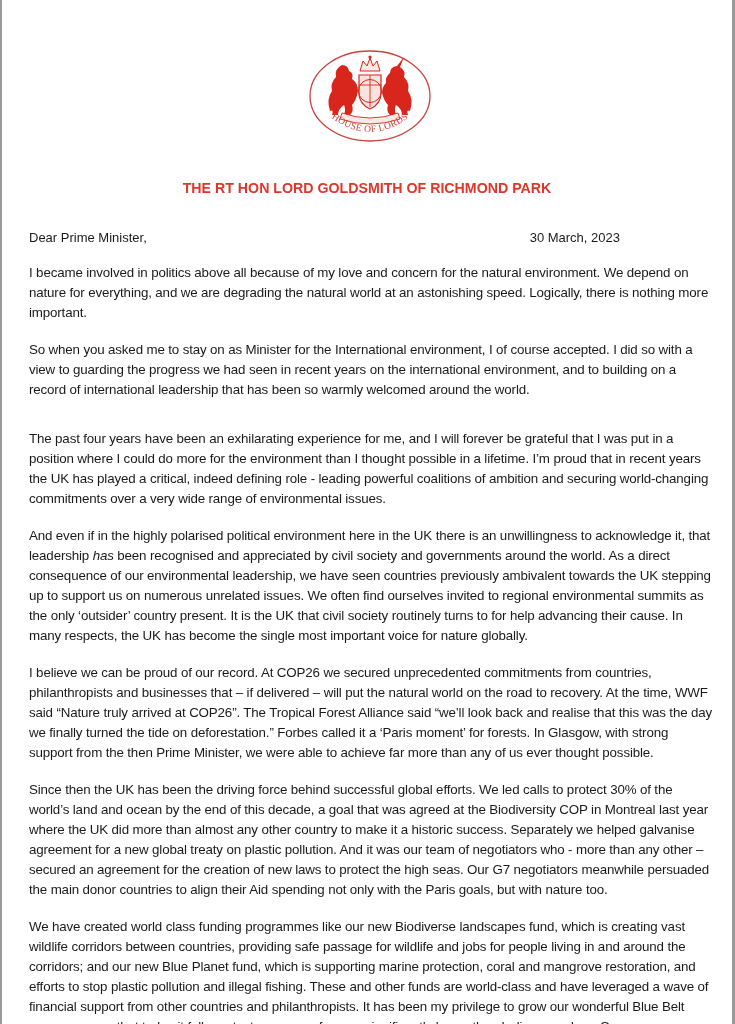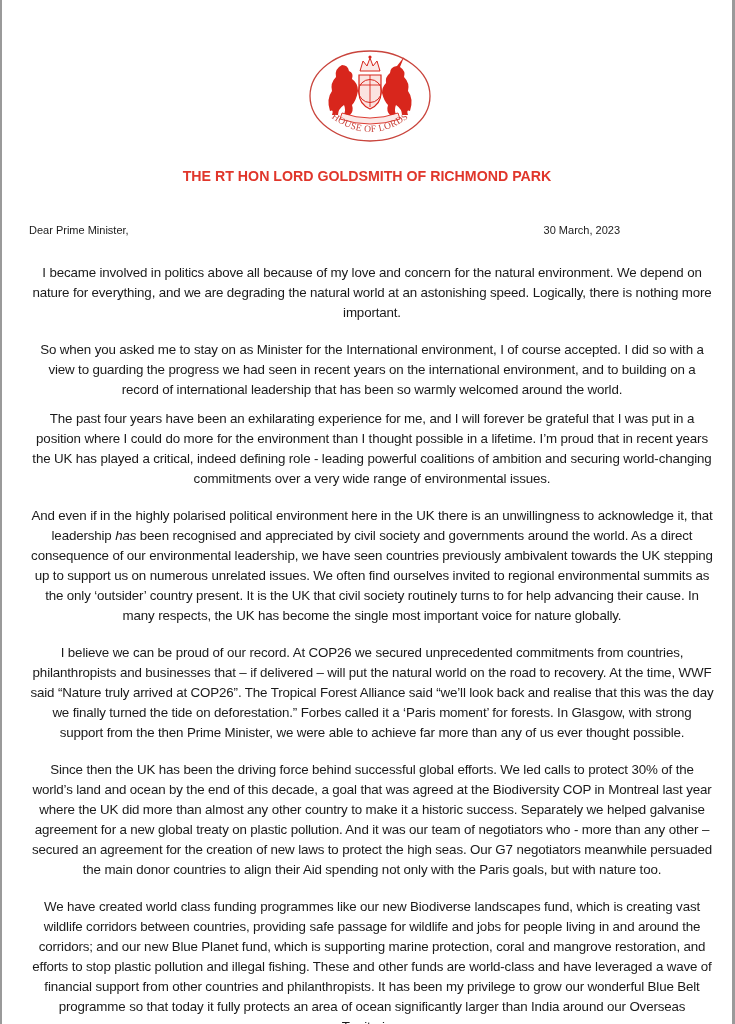--- a/index.html
+++ b/index.html
@@ -12,34 +12,34 @@
     position: absolute; left: 0; top: 0; width: 735px; height: 1024px;
     box-sizing: border-box;
     border-left: 2px solid #9a9a9a;
     border-right: 3px solid #9a9a9a;
     background: #ffffff;
   }
   .crest {
     position: absolute; left: 306px; top: 49px; width: 124px; height: 94px;
   }
   .heading {
-    position: absolute; left: 0; right: 0; top: 168px;
+    position: absolute; left: 0; right: 0; top: 180px;
     text-align: center; color: #e0362b; font-weight: bold;
     font-size: 14.2px; letter-spacing: 0px;
   }
   .salutation-row {
-    position: absolute; left: 27px; right: 112px; top: 224px;
-    font-size: 11px; display: flex; justify-content: space-between;
+    position: absolute; left: 27px; right: 112px; top: 230px;
+    font-size: 13px; display: flex; justify-content: space-between;
   }
   .body-text {
     position: absolute; left: 27px; width: 686px; top: 263px;
     font-size: 13.35px; line-height: 20px; letter-spacing: -0.15px;
   }
-  .body-text p { margin: 0 0 17px 0; text-align: center; }
-  .body-text p:nth-child(2) { margin-bottom: 9px; }
+  .body-text p { margin: 0 0 17px 0; }
+  .body-text p:nth-child(2) { margin-bottom: 29px; }
   .body-text em { }
 </style>
 </head>
 <body>
 
 <div class="page">
 
   <svg class="crest" viewBox="0 0 124 94" xmlns="http://www.w3.org/2000/svg">
     <ellipse cx="62" cy="47" rx="60" ry="45" fill="none" stroke="#c9443c" stroke-width="1.3"></ellipse>
 

